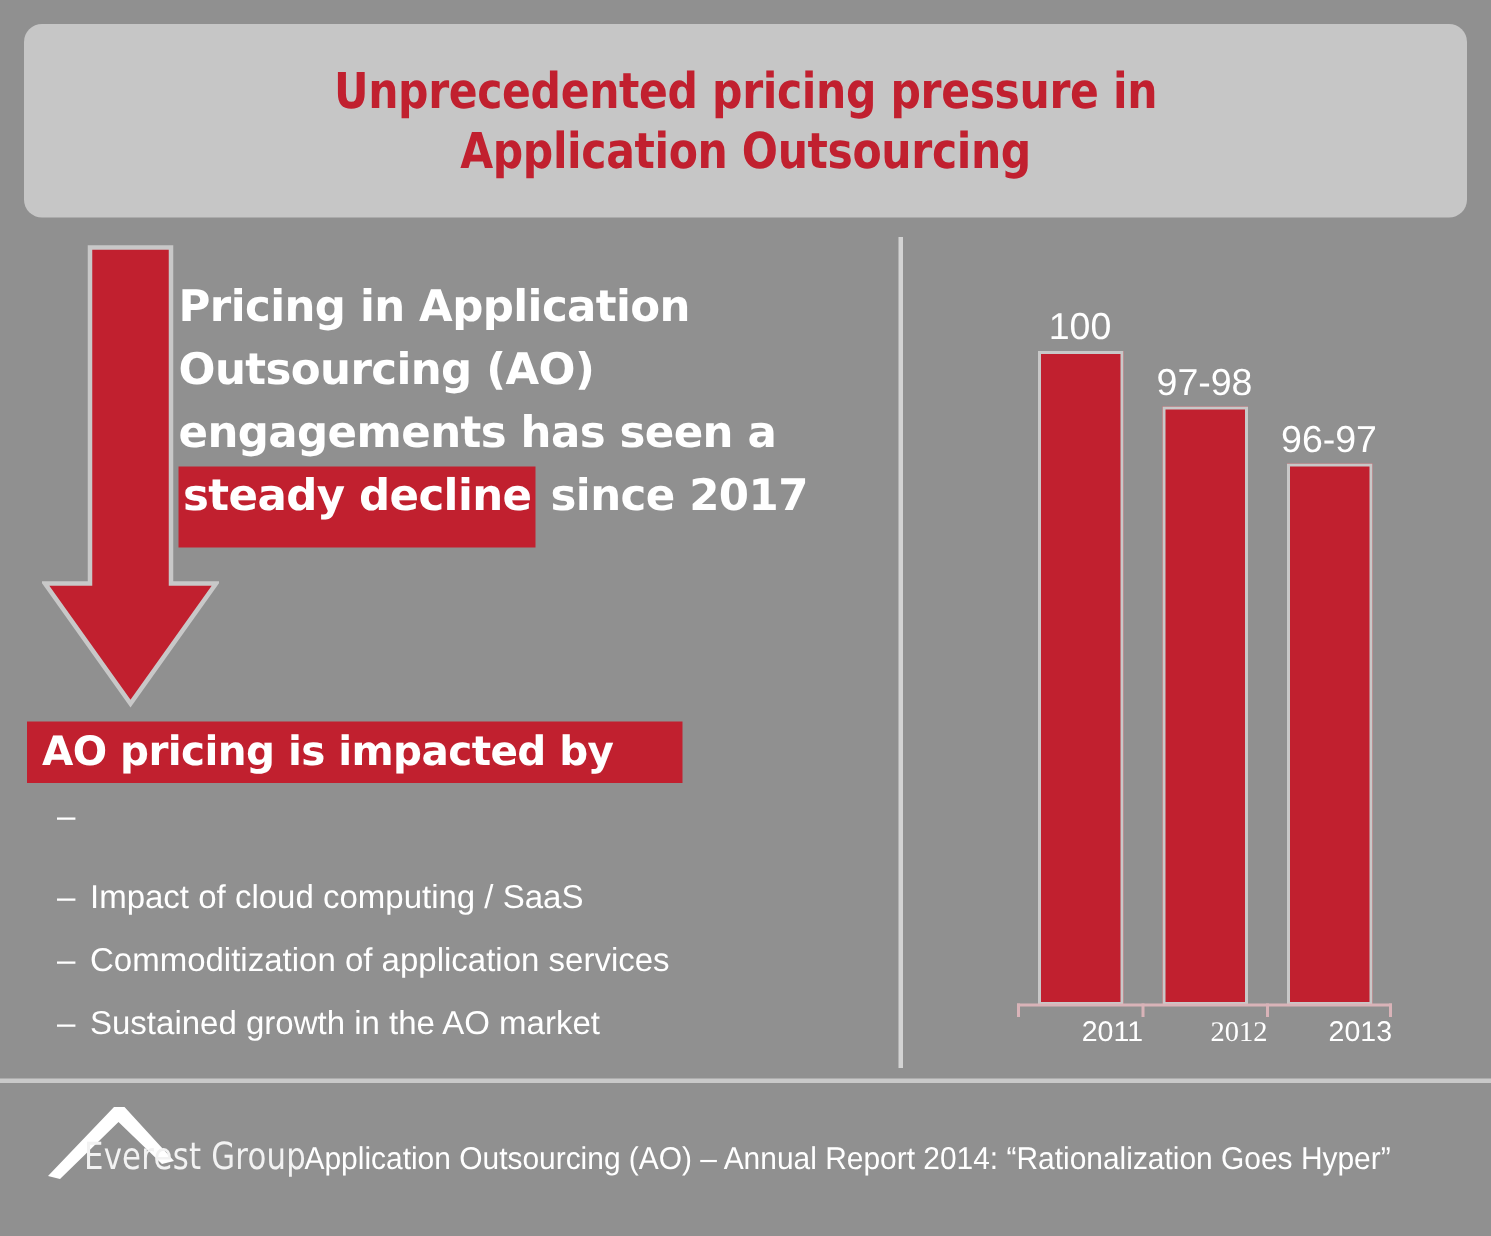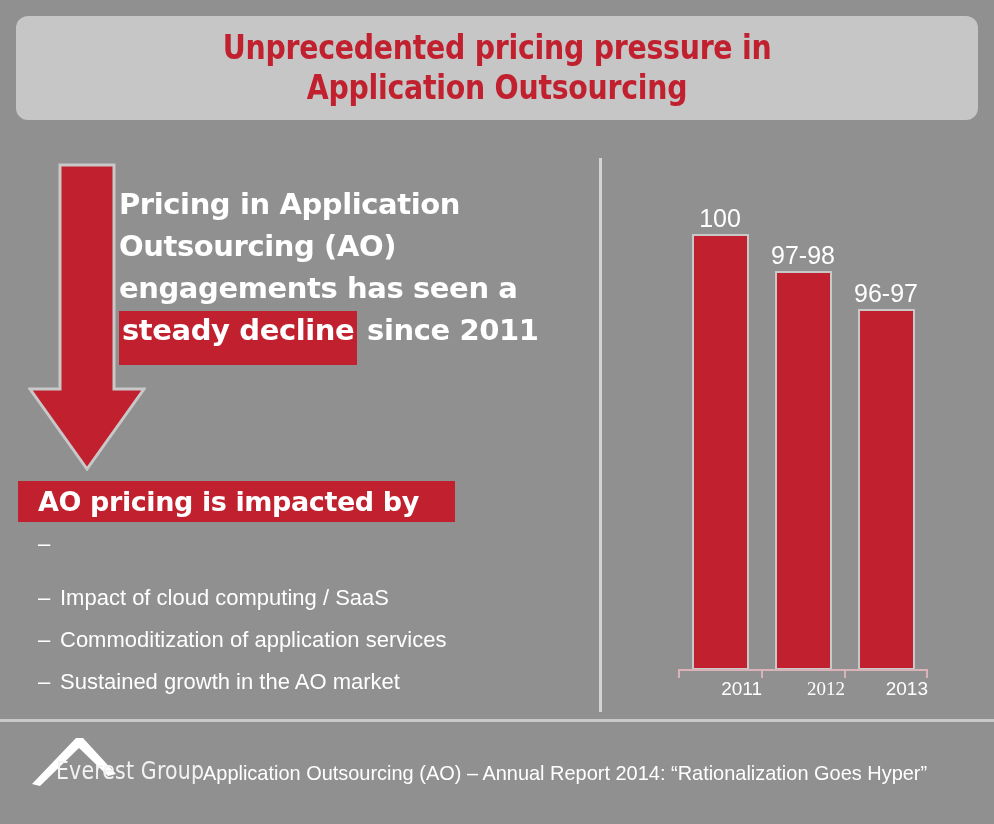--- a/index.html
+++ b/index.html
@@ -19,21 +19,21 @@
     inset: 0;
     background: #909090;
   }
 
   
   .title-box {
     position: absolute;
     left: 16px;
     top: 16px;
     width: 962px;
-    height: 104px;
+    height: 129px;
     background: #c6c6c6;
     border-radius: 12px;
     display: flex;
     align-items: center;
     justify-content: center;
     box-sizing: border-box;
   }
   .title-text {
     color: #c1202f;
     font-family: "DejaVu Sans", sans-serif;
@@ -78,21 +78,21 @@
   .banner {
     position: absolute;
     left: 18px;
     top: 481px;
     width: 437px;
     height: 41px;
     background: #c1202f;
     display: flex;
     align-items: center;
     box-sizing: border-box;
-    padding-left: 20px;
+    padding-left: 10px;
   }
   .banner-text {
     color: #ffffff;
     font-family: "DejaVu Sans", sans-serif;
     font-weight: bold;
     font-size: 27px;
     line-height: 30px;
     letter-spacing: -0.4px;
   }
 
@@ -222,21 +222,21 @@
 Application Outsourcing</div>
   </div>
 
   <div class="arrow">
     <svg width="118" height="310" viewBox="0 0 118 310" xmlns="http://www.w3.org/2000/svg">
       <polygon points="32,2 86,2 86,226 116,226 59,306 2,226 32,226" fill="#c1202f" stroke="#c8c8c8" stroke-width="3"></polygon>
     </svg>
   </div>
 
   <div class="headline">
-    <span>Pricing in Application Outsourcing (AO) engagements has seen a </span><span class="hl-mark">steady decline</span><span> since 2011</span>
+    <span>Pricing in Application Outsourcing (AO) engagements has seen a </span><span class="hl-mark">steady decline</span><span> since 2017</span>
   </div>
 
   <div class="banner">
     <span class="banner-text">AO pricing is impacted by</span>
   </div>
 
   <div class="bullets">
     <div class="bullet">
       <span class="bullet-dash">–</span>
     </div>

